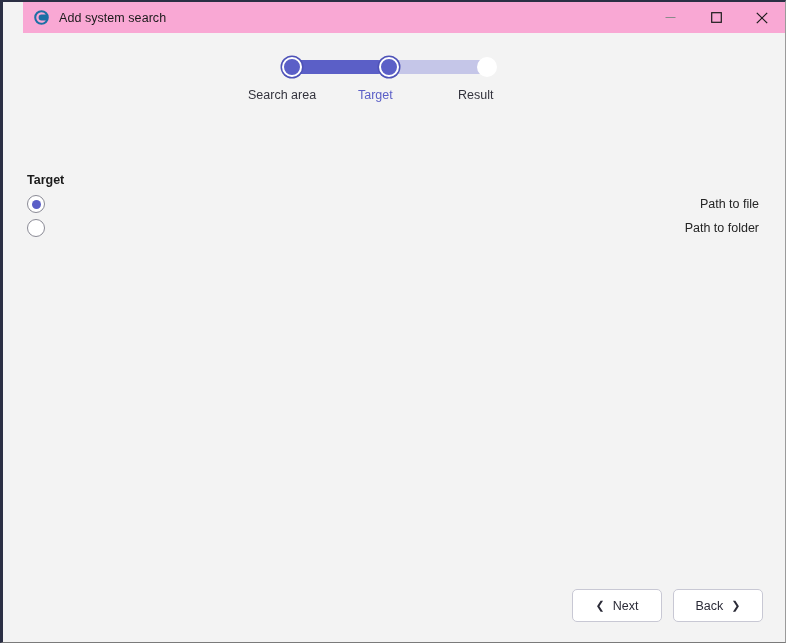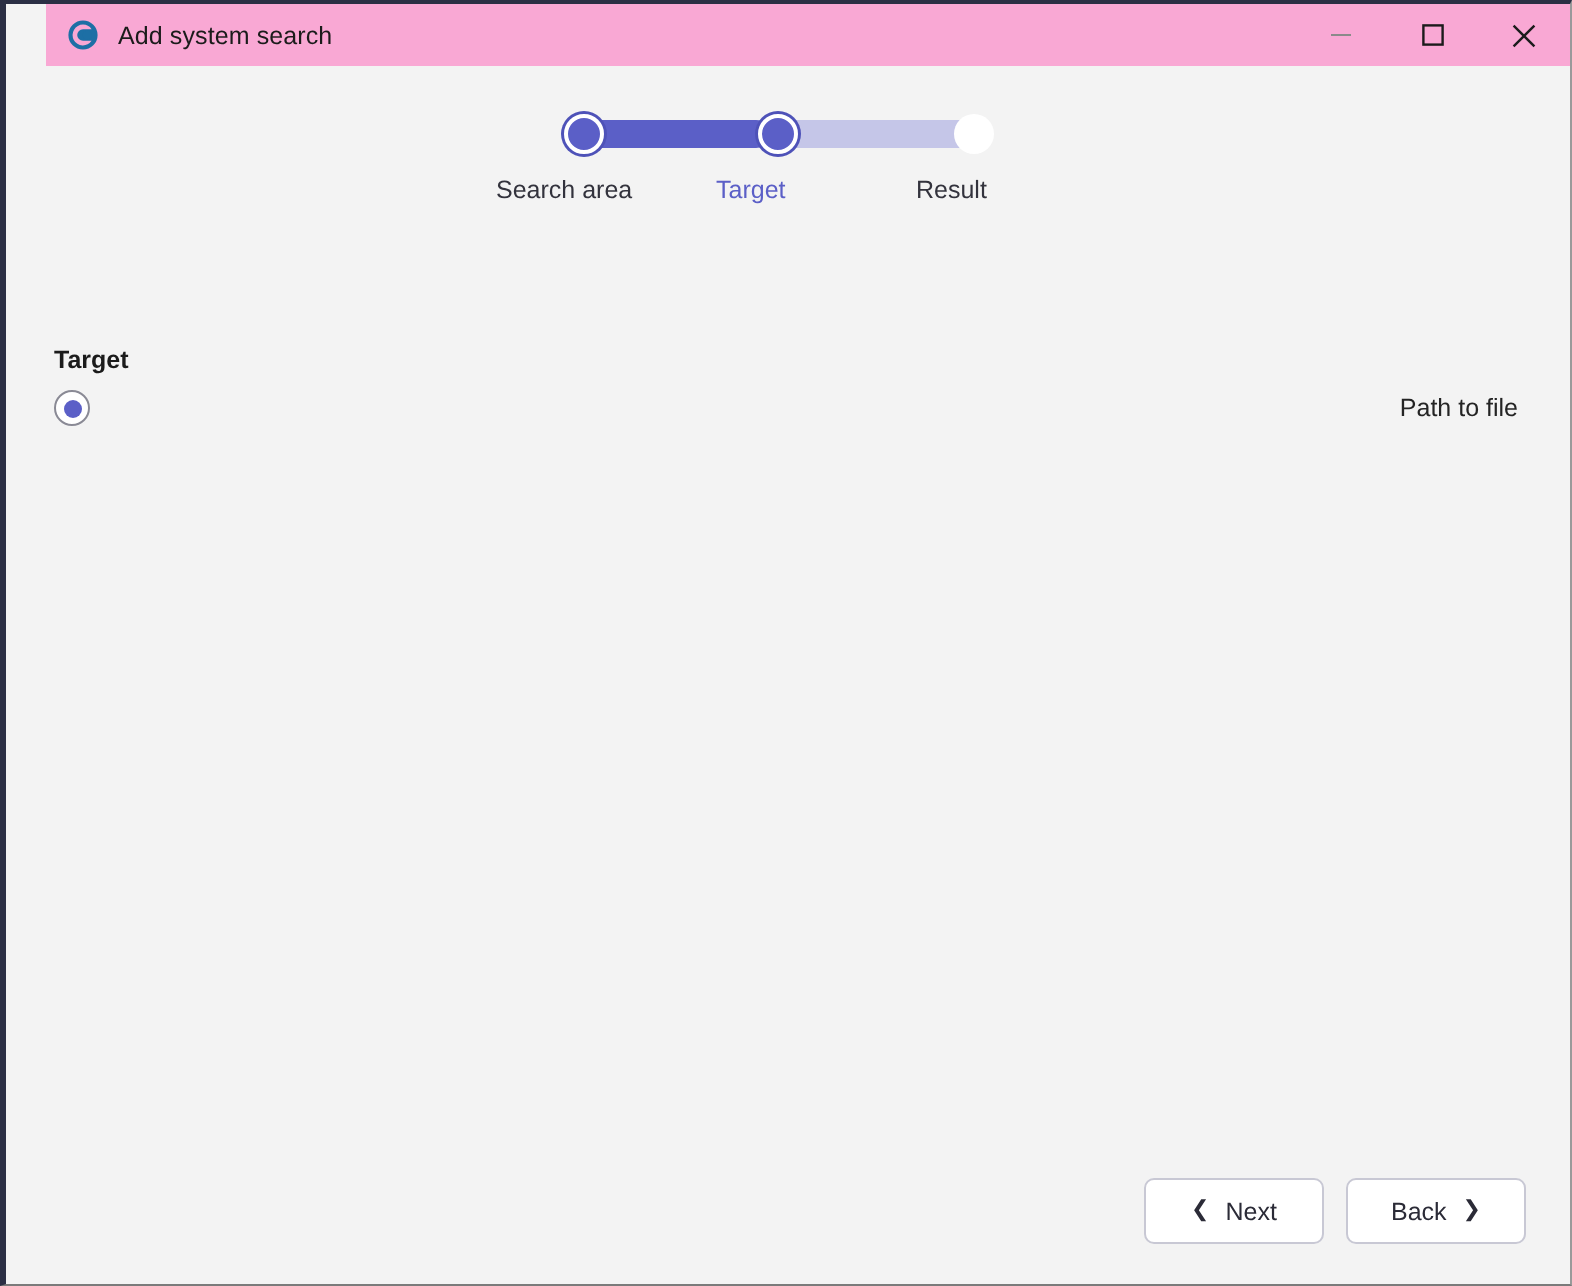--- a/index.html
+++ b/index.html
@@ -332,20 +332,24 @@
 
     <div class="form">
 
       <div class="field-label">Target</div>
 
       <div class="radio-row selected">
         <span class="radio-mark"></span>
         <span class="radio-text">Path to file</span>
       </div>
 
+      <div class="radio-row">
+        <span class="radio-mark"></span>
+        <span class="radio-text">Path to folder</span>
+      </div>
 
 
     </div>
 
     <div class="footer">
       <button class="btn">
         <span class="chev">❮</span>
         <span>Next</span>
       </button>
       <button class="btn">

